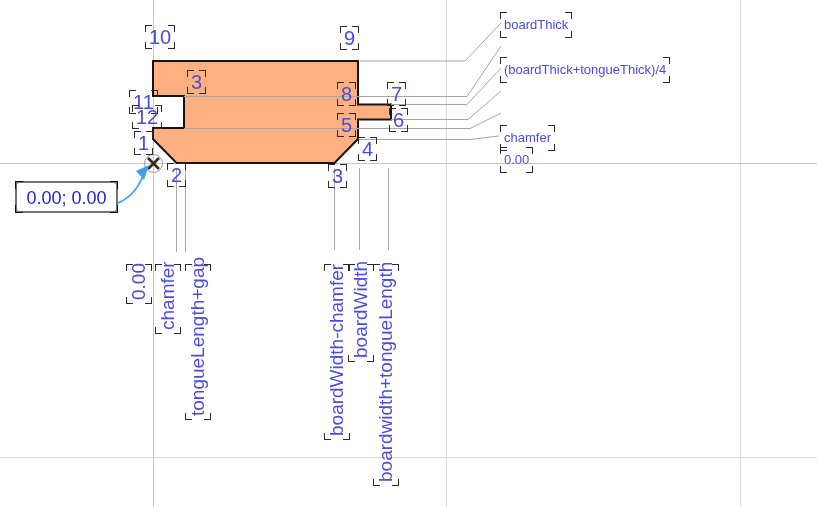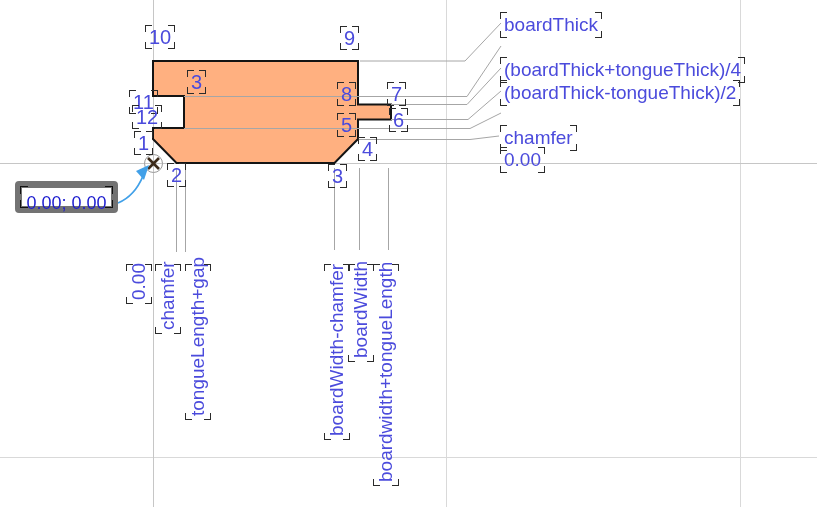--- a/index.html
+++ b/index.html
@@ -17,29 +17,29 @@
     box-sizing:border-box;
   }
   .lbl::before,.lbl::after,.lbl .t::before,.lbl .t::after{
     content:"";position:absolute;width:6px;height:6px;
   }
   .lbl::before{left:0;top:0;border-left:1px solid #2b2b2b;border-top:1px solid #2b2b2b;}
   .lbl::after{right:0;top:0;border-right:1px solid #2b2b2b;border-top:1px solid #2b2b2b;}
   .lbl .t::before{left:0;bottom:0;border-left:1px solid #2b2b2b;border-bottom:1px solid #2b2b2b;}
   .lbl .t::after{right:0;bottom:0;border-right:1px solid #2b2b2b;border-bottom:1px solid #2b2b2b;}
   .vlbl{font-size:20px;line-height:20px;}
-  .rlbl{font-size:19px;line-height:22px;left:500px;}
+  .rlbl{font-size:13px;line-height:22px;left:500px;}
   .blbl{
     font-size:19px;line-height:22px;height:26px;
     text-align:right;
     transform:rotate(-90deg);
   }
   #tooltip{
     position:absolute;left:15px;top:181px;width:103px;height:32px;
-    border:7px solid #737373;border-radius:4px;background:#fff;
+    border:2px solid #737373;border-radius:4px;background:#fff;
     color:#1e1ecf;font-size:18px;line-height:30px;text-align:center;
     box-sizing:border-box;
   }
   #tooltip::before,#tooltip::after,#tooltip .t::before,#tooltip .t::after{
     content:"";position:absolute;width:7px;height:7px;
   }
   #tooltip::before{left:-2px;top:-2px;border-left:1.5px solid #111;border-top:1.5px solid #111;}
   #tooltip::after{right:-2px;top:-2px;border-right:1.5px solid #111;border-top:1.5px solid #111;}
   #tooltip .t::before{left:-2px;bottom:-2px;border-left:1.5px solid #111;border-bottom:1.5px solid #111;}
   #tooltip .t::after{right:-2px;bottom:-2px;border-right:1.5px solid #111;border-bottom:1.5px solid #111;}
@@ -102,21 +102,20 @@
   <div class="lbl vlbl" style="left:387px;top:82px"><span class="t">7</span></div>
   <div class="lbl vlbl" style="left:337px;top:82px"><span class="t">8</span></div>
   <div class="lbl vlbl" style="left:340px;top:26px"><span class="t">9</span></div>
   <div class="lbl vlbl" style="left:145px;top:25px"><span class="t">10</span></div>
   <div class="lbl vlbl" style="left:129px;top:90px"><span class="t">11</span></div>
   <div class="lbl vlbl" style="left:187px;top:70px"><span class="t">3</span></div>
   <div class="lbl vlbl" style="left:132px;top:105px"><span class="t">12</span></div>
 
   <div class="lbl rlbl" style="top:12px"><span class="t">boardThick</span></div>
   <div class="lbl rlbl" style="top:57px"><span class="t">(boardThick+tongueThick)/4</span></div>
-  <div class="lbl rlbl" style="top:80px"><span class="t">(boardThick-tongueThick)/2</span></div>
   <div class="lbl rlbl" style="top:125px"><span class="t">chamfer</span></div>
   <div class="lbl rlbl" style="top:147px"><span class="t">0.00</span></div>
 
   <div class="lbl blbl" style="left:119px;top:271px;width:40px"><span class="t">0.00</span></div>
   <div class="lbl blbl" style="left:133px;top:286px;width:70px"><span class="t">chamfer</span></div>
   <div class="lbl blbl" style="left:120px;top:329px;width:156px"><span class="t">tongueLength+gap</span></div>
   <div class="lbl blbl" style="left:249px;top:339px;width:176px"><span class="t">boardWidth-chamfer</span></div>
   <div class="lbl blbl" style="left:312px;top:300px;width:98px"><span class="t">boardWidth</span></div>
   <div class="lbl blbl" style="left:275px;top:362px;width:222px"><span class="t">boardwidth+tongueLength</span></div>
 

